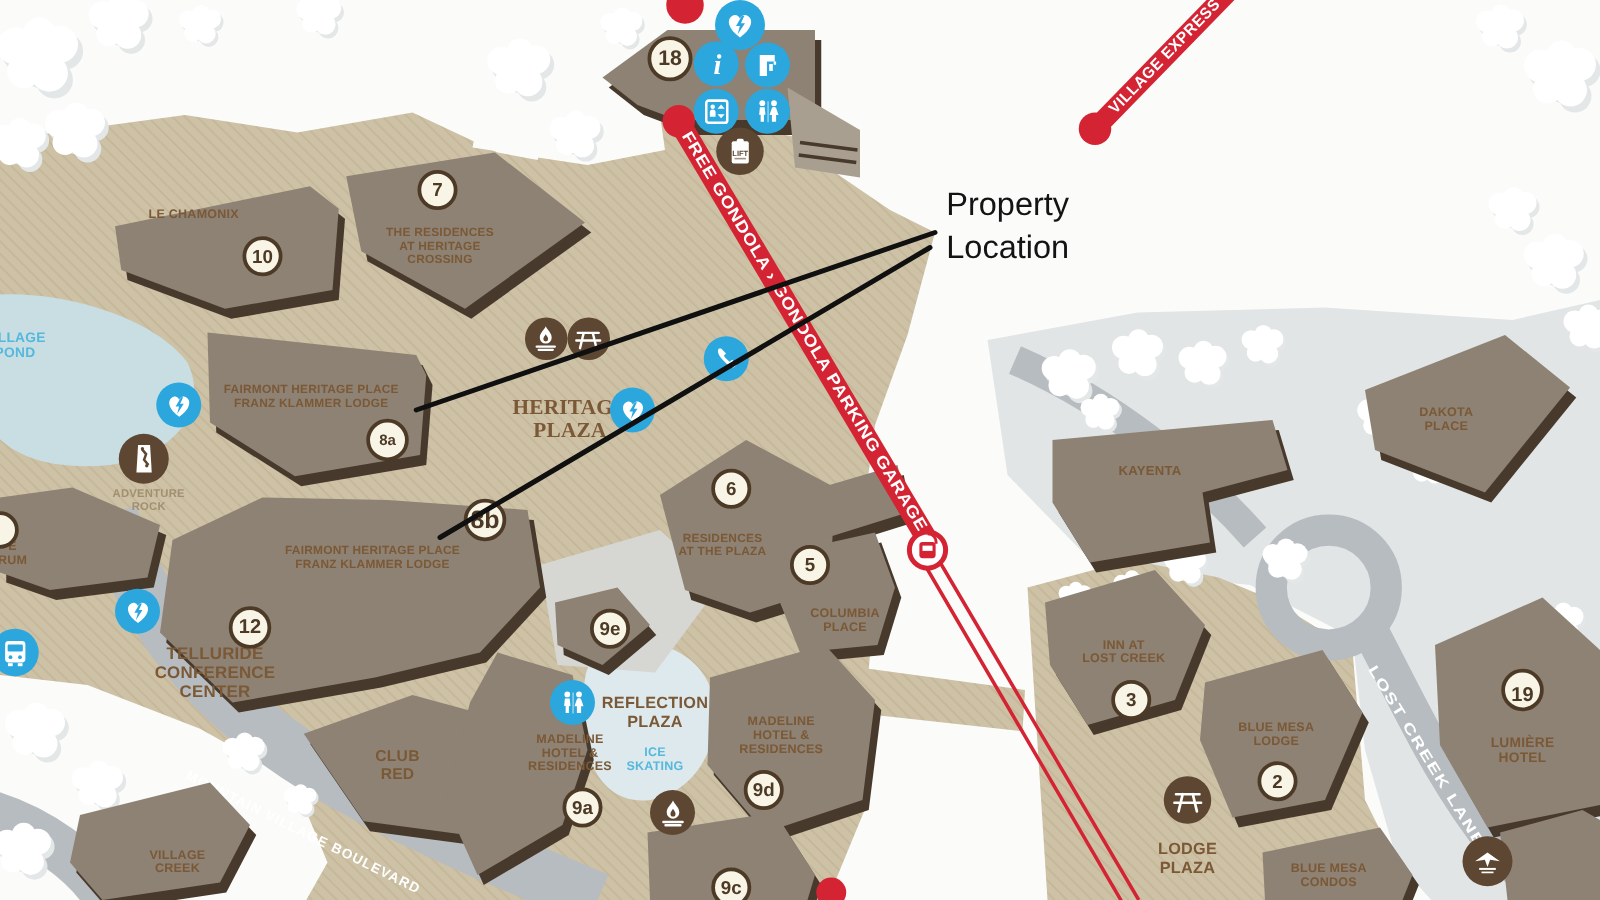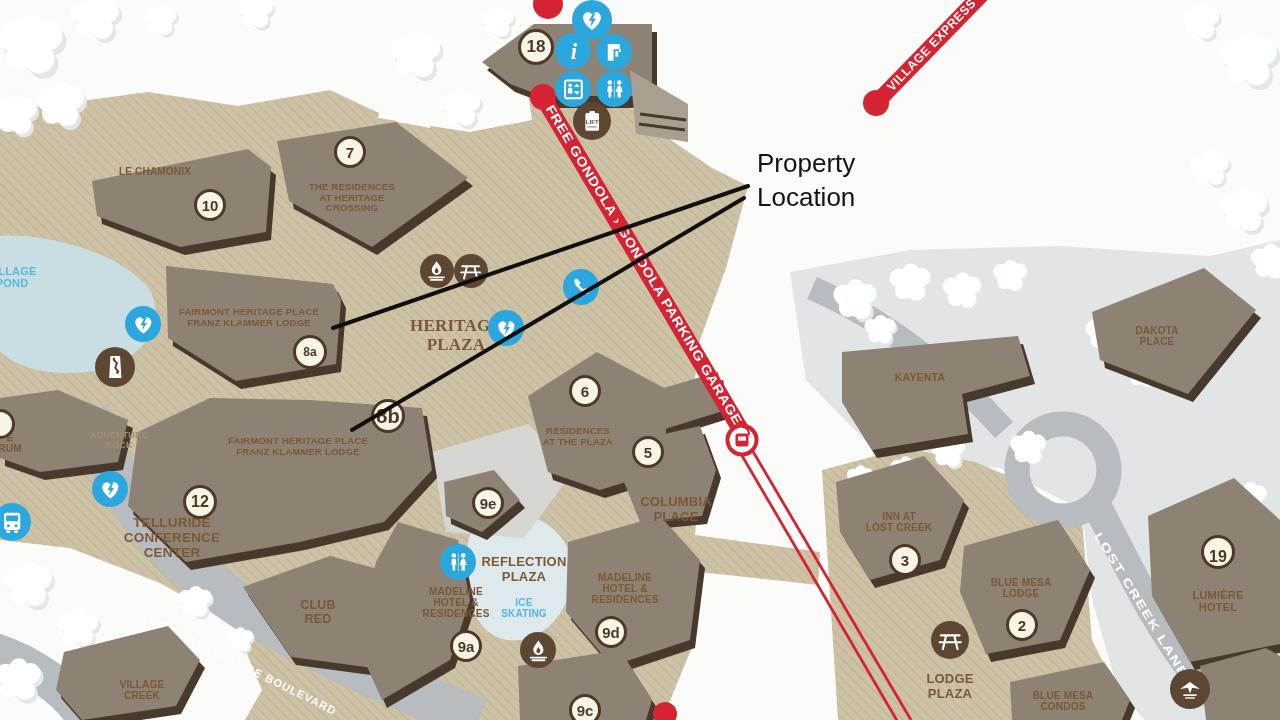--- a/index.html
+++ b/index.html
@@ -190,38 +190,38 @@
       <div>CROSSING</div>
     </div>
     <div class="map-label bldg" style="left: 249px; top: 318px; font-size: 9.5px;">
       <div>FAIRMONT HERITAGE PLACE</div>
       <div>FRANZ KLAMMER LODGE</div>
     </div>
     <div class="map-label bldg" style="left: 456px; top: 335px; font-size: 17px; font-family: Liberation Serif, serif;">
       <div>HERITAGE</div>
       <div>PLAZA</div>
     </div>
-    <div class="map-label minor" style="left: 119px; top: 400px; font-size: 9px; margin-top: 40px;">
+    <div class="map-label minor" style="left: 119px; top: 400px; font-size: 9px;">
       <div>ADVENTURE</div>
       <div>ROCK</div>
     </div>
     <div class="map-label bldg" style="left: 298px; top: 447px; font-size: 9.5px;">
       <div>FAIRMONT HERITAGE PLACE</div>
       <div>FRANZ KLAMMER LODGE</div>
     </div>
     <div class="map-label bldg" style="left: 172px; top: 538px; font-size: 13.5px;">
       <div>TELLURIDE</div>
       <div>CONFERENCE</div>
       <div>CENTER</div>
     </div>
     <div class="map-label bldg" style="left: 578px; top: 437px; font-size: 9.5px;">
       <div>RESIDENCES</div>
       <div>AT THE PLAZA</div>
     </div>
-    <div class="map-label bldg" style="left: 676px; top: 510px; font-size: 13px; text-align: center;">
+    <div class="map-label bldg" style="left: 676px; top: 497px; font-size: 10px; text-align: center;">
       <div>COLUMBIA</div>
       <div>PLACE</div>
     </div>
     <div class="map-label bldg" style="left: 318px; top: 612px; font-size: 12.5px;">
       <div>CLUB</div>
       <div>RED</div>
     </div>
     <div class="map-label bldg" style="left: 142px; top: 690px; font-size: 10px;">
       <div>VILLAGE</div>
       <div>CREEK</div>

